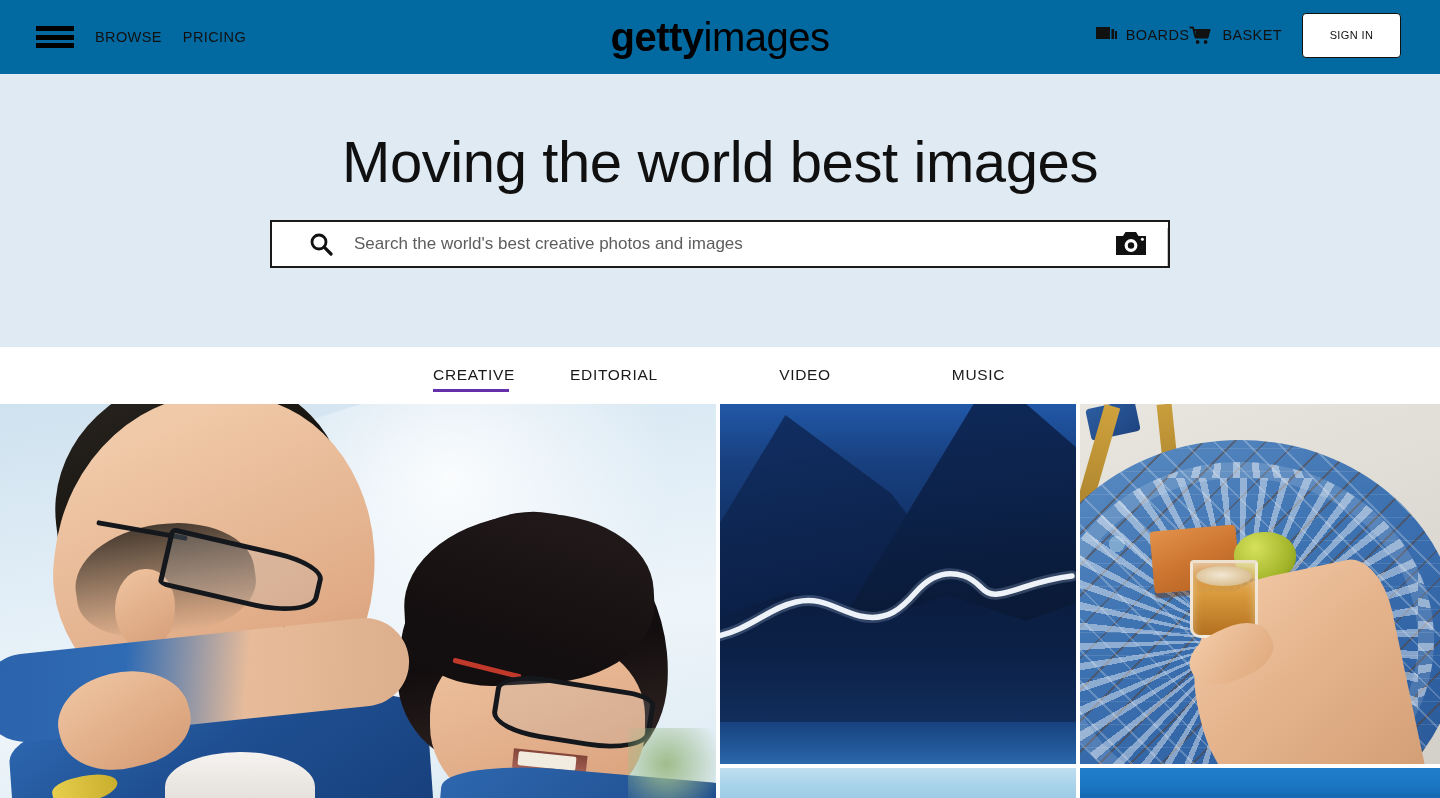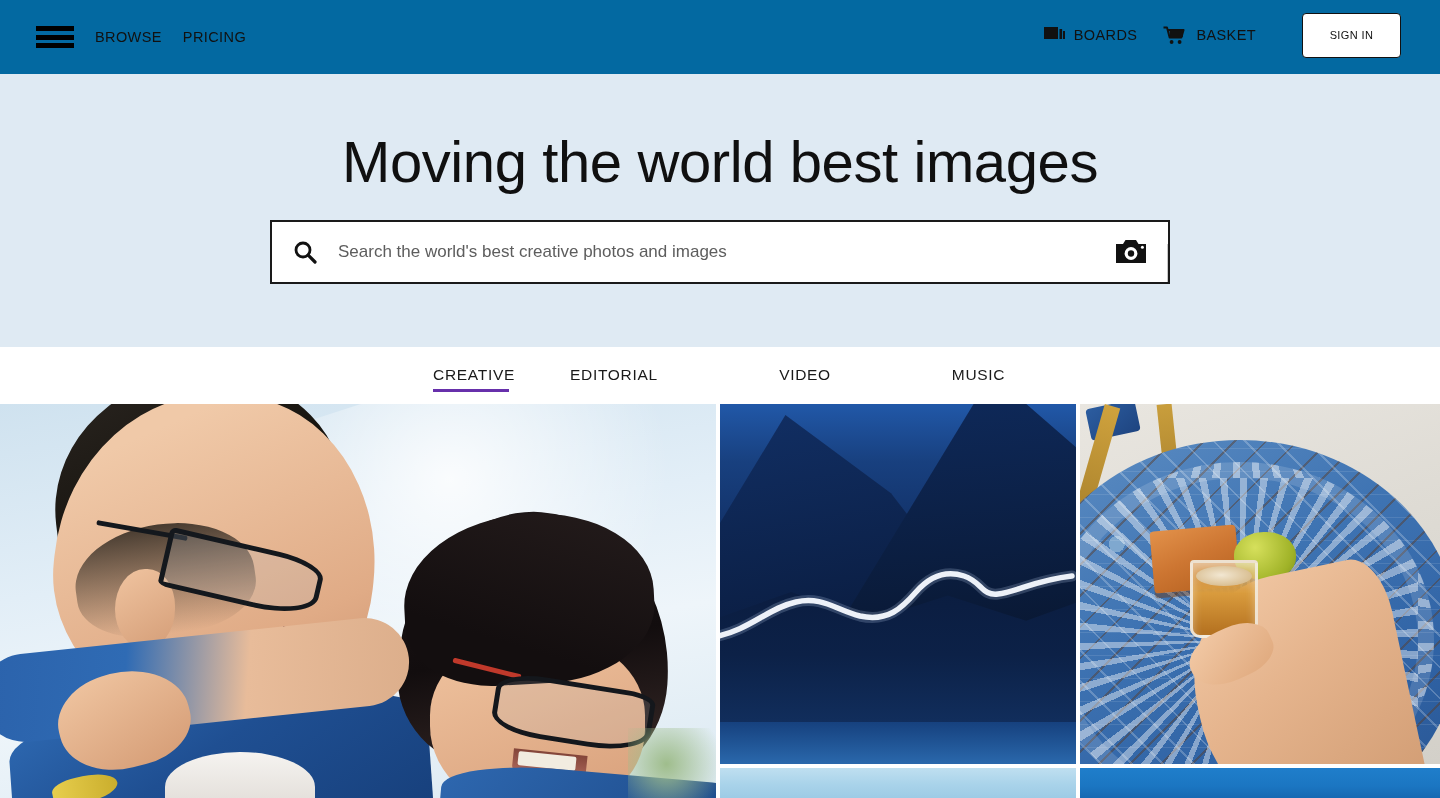--- a/index.html
+++ b/index.html
@@ -37,21 +37,21 @@
     position: absolute; left: 50%; top: 50%;
     transform: translate(-50%, -50%);
     font-size: 40px; line-height: 1; white-space: nowrap; color: #000;
     letter-spacing: -.5px;
   }
   .logo .bold { font-weight: 700; }
   .logo .light { font-weight: 300; }
 
   .header-right {
     position: absolute; right: 39px; top: 0; height: 70px;
-    display: flex; align-items: center; gap: 26px;
+    display: flex; align-items: center; 
   }
   .hr-item {
     display: flex; align-items: center; gap: 9px;
     font-size: 14.5px; letter-spacing: .4px; color: #111;
     text-transform: uppercase; cursor: pointer; white-space: nowrap;
   }
   .icon-svg { display: block; }
   .signin-btn {
     margin-left: 20px;
     width: 99px; height: 45px;
@@ -70,24 +70,24 @@
     background: #dfeaf3;
   }
   .hero-title {
     position: absolute; top: 56px; left: 0; width: 1440px;
     text-align: center;
     font-size: 58px; font-weight: 400; color: #101010;
     letter-spacing: -.4px; line-height: 1.1;
   }
   .search-wrap {
     position: absolute; top: 146px; left: 270px;
-    width: 900px; height: 64px;
+    width: 900px; height: 48px;
     background: #ffffff;
     border: 2px solid #1a1a1a;
-    display: flex; align-items: flex-end;
+    display: flex; align-items: flex-end; padding-left: 16px;
   }
   .search-icon-box {
     width: 66px; height: 100%;
     display: flex; align-items: center; justify-content: center;
     flex: 0 0 66px;
   }
   .search-input {
     flex: 1 1 auto; height: 100%;
     border: none; outline: none; background: transparent;
     font-family: "Liberation Sans", sans-serif;
@@ -276,20 +276,23 @@
     <div class="header-left">
       <div class="hamburger">
         <span></span>
         <span></span>
         <span></span>
       </div>
       <div class="nav-link">BROWSE</div>
       <div class="nav-link">PRICING</div>
     </div>
 
+    <div class="logo">
+      <span class="bold">getty</span><span class="light">images</span>
+    </div>
 
     <div class="header-right">
 
       <div class="hr-item">
         <span>
           <svg class="icon-svg" width="21" height="17" viewBox="0 0 21 17">
             <rect x="0" y="0" width="14" height="12" fill="#111"></rect>
             <rect x="15.5" y="2" width="2.6" height="10" fill="#111"></rect>
             <rect x="19" y="4" width="2" height="8" fill="#111"></rect>
           </svg>

